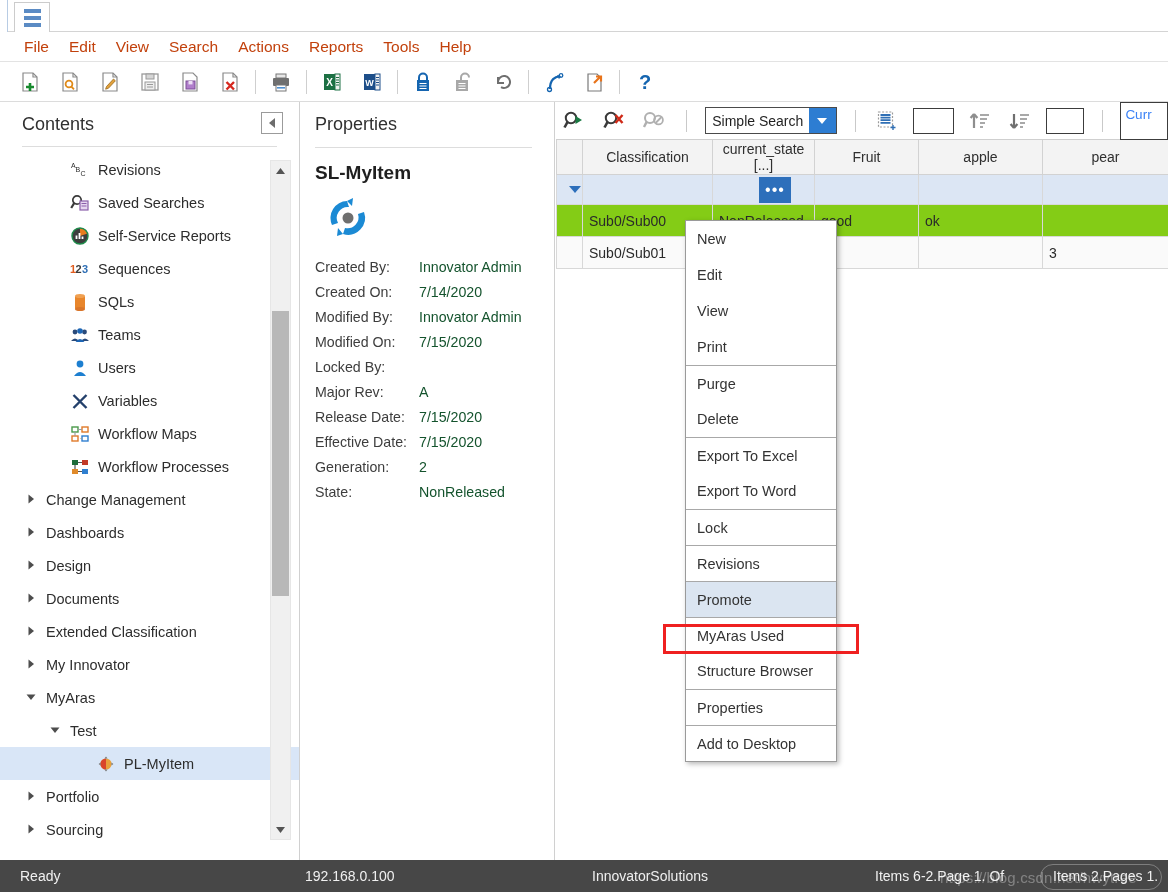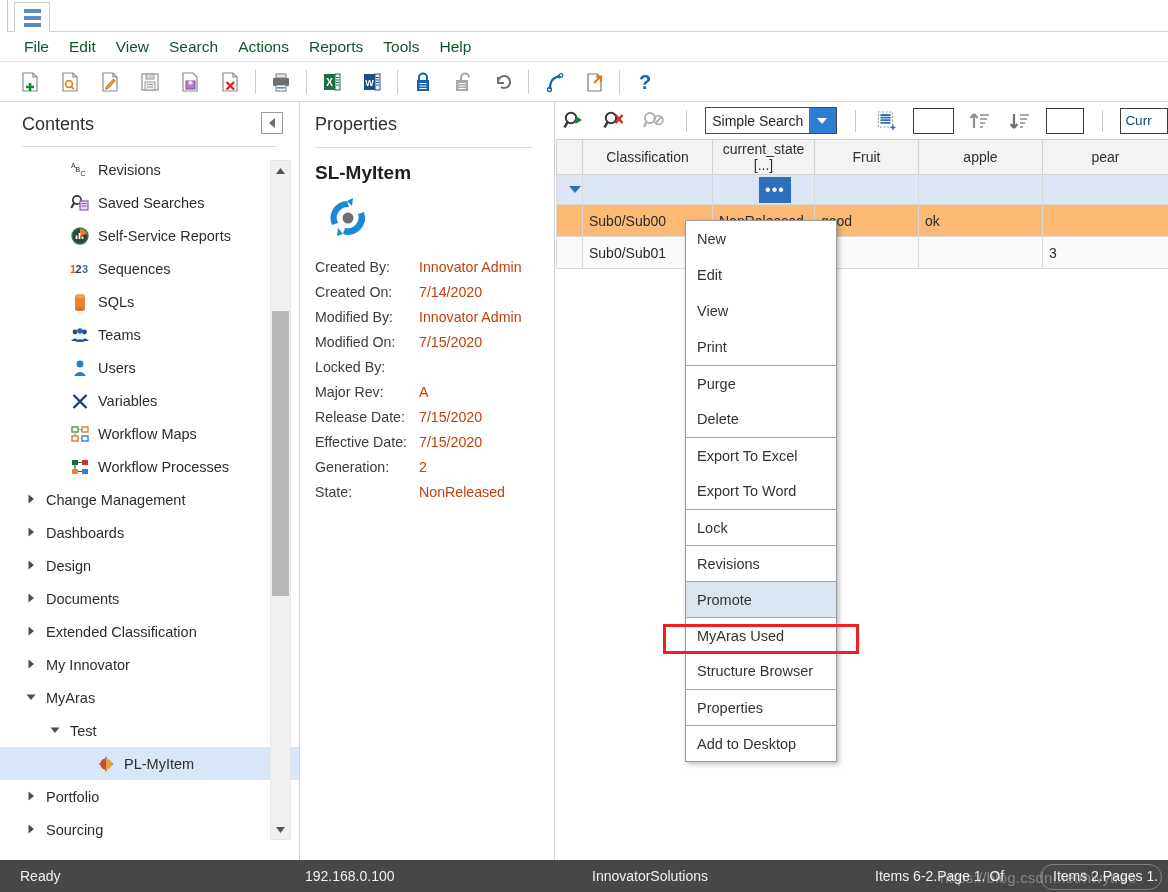--- a/index.html
+++ b/index.html
@@ -33,21 +33,21 @@
     display: block; width: 17px; height: 4px; background: #5b8bc4;
   }
 
   
   .menubar {
     position: absolute; left: 0; top: 32px; width: 1168px; height: 30px;
     background: #ffffff; border-bottom: 1px solid #e3e3e3;
     display: flex; align-items: center; padding-left: 14px;
   }
   .menu-item {
-    padding: 2px 10px; font-size: 15.5px; color: #14532d; cursor: pointer;
+    padding: 2px 10px; font-size: 15.5px; color: #c2410c; cursor: pointer;
     line-height: 22px;
   }
 
   
   .toolbar {
     position: absolute; left: 0; top: 62px; width: 1168px; height: 40px;
     background: #ffffff; border-bottom: 1px solid #dcdcdc;
     display: flex; align-items: center; padding-left: 10px; gap: 0px;
   }
   .tbtn {
@@ -124,21 +124,21 @@
   .props-item-name {
     padding: 14px 0 0 14px; font-size: 19px; font-weight: bold; color: #1f1f1f;
   }
   .props-logo { padding: 10px 0 4px 22px; }
   .props-grid {
     margin-top: 8px; padding-left: 14px; display: grid;
     grid-template-columns: 104px auto; row-gap: 0px;
     font-size: 14.2px; line-height: 25px; color: #3a3a3a;
   }
   .props-grid .k { color: #3d3d3d; }
-  .props-grid .v { color: #c2410c; }
+  .props-grid .v { color: #14532d; }
   .props-divider-v {
     position: absolute; left: 297px; top: 340px; width: 2px; height: 140px;
     background: #d8d8d8;
   }
 
   
   .main {
     position: absolute; left: 556px; top: 102px; width: 612px; height: 758px;
     background: #ffffff;
   }
@@ -166,38 +166,38 @@
   }
   .numbox {
     width: 52px; height: 26px; border: 1px solid #3c3c3c; background: #ffffff;
     cursor: text;
   }
   .numbox2 {
     width: 48px; height: 26px; border: 1px solid #3c3c3c; background: #ffffff;
     cursor: text;
   }
   .currbox {
-    width: 60px; height: 26px; border: 1px solid #3c3c3c; background: #ffffff;
-    font-size: 13.5px; color: #0c4a6e; padding-left: 4px; line-height: 24px;
+    width: 60px; height: 38px; border: 1px solid #3c3c3c; background: #ffffff;
+    font-size: 13.5px; color: #3b82f6; padding-left: 4px; line-height: 24px;
     overflow: hidden; white-space: nowrap;
   }
 
   table.grid {
     width: 612px; border-collapse: collapse; table-layout: fixed;
   }
   table.grid th {
     height: 32px; background: #f3f3f3; border: 1px solid #d2d2d2;
     border-top: none; font-weight: normal; font-size: 14px; color: #2f2f2f;
   }
   table.grid td {
     height: 32px; border: 1px solid #d8d8d8; font-size: 14px;
     color: #2a2a2a; padding-left: 6px; overflow: hidden; white-space: nowrap;
   }
   tr.filter-row td { background: #dce6f4; height: 30px; }
-  tr.row-selected td { background: #fdba74; }
+  tr.row-selected td { background: #84cc16; }
   tr.row-normal td { background: #fafafa; }
   .filter-caret {
     width: 0; height: 0; margin-left: 6px;
     border-left: 6px solid transparent; border-right: 6px solid transparent;
     border-top: 7px solid #2d6fbb;
   }
   .dots-btn {
     width: 32px; height: 26px; background: #2d6fbb; color: #fff;
     display: flex; align-items: center; justify-content: center;
     font-size: 16px; letter-spacing: 1px; line-height: 10px; cursor: pointer;

